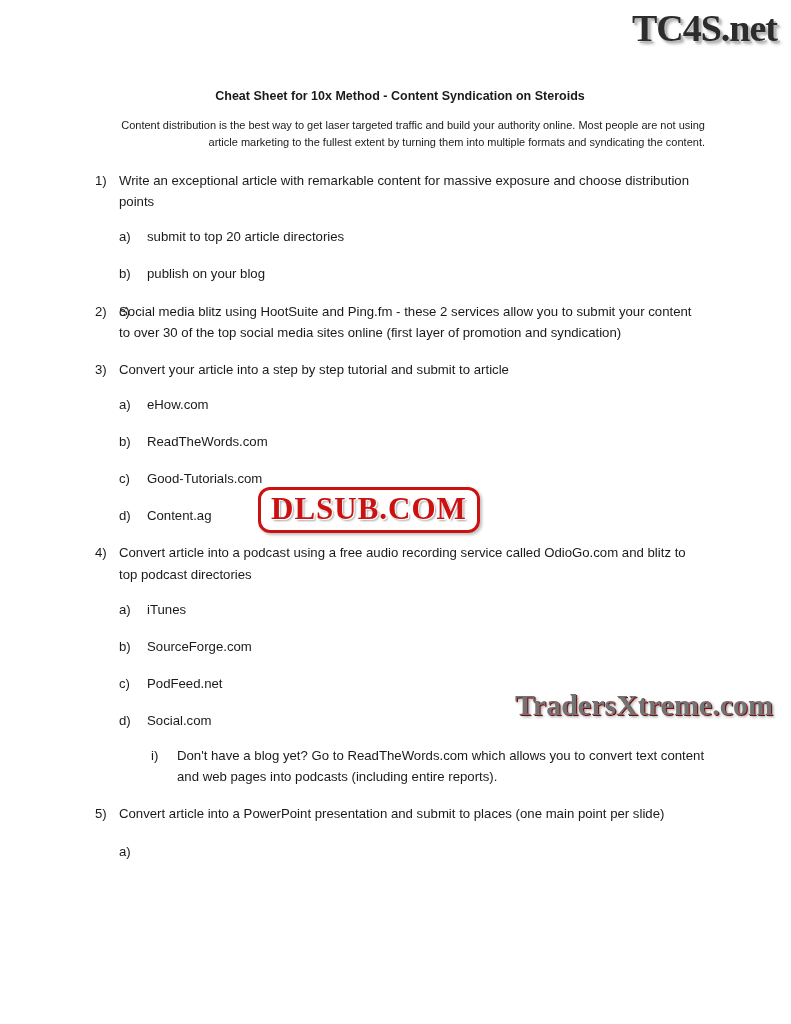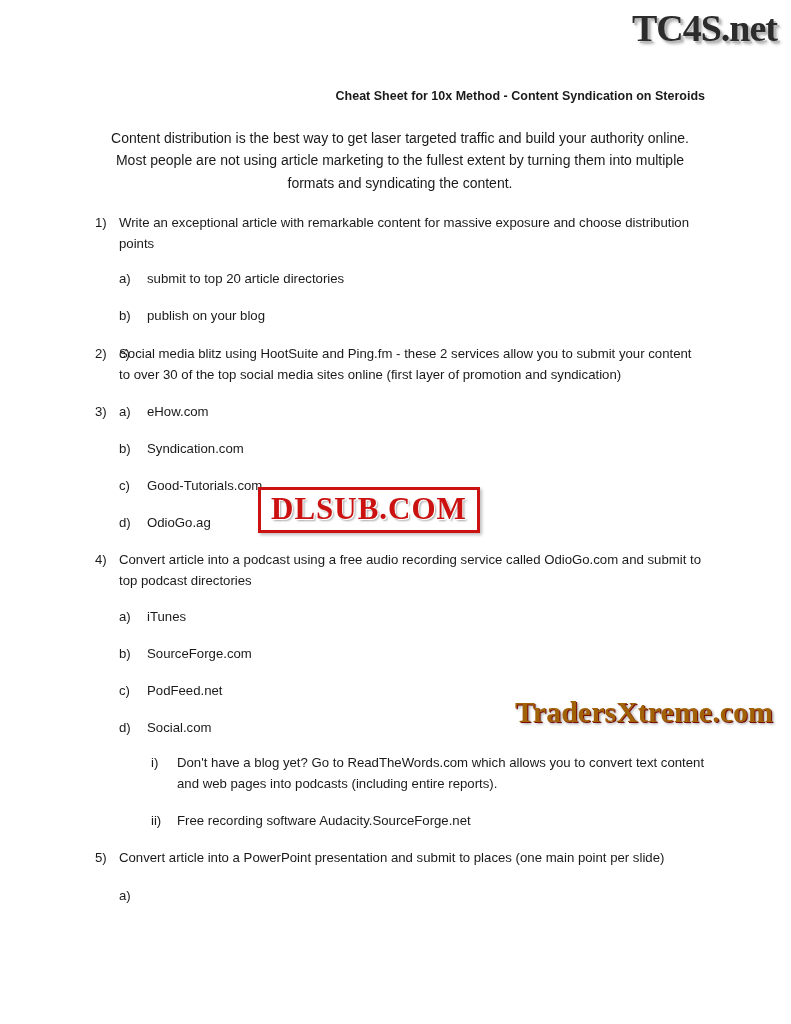--- a/index.html
+++ b/index.html
@@ -33,70 +33,70 @@
     font-weight: bold;
     letter-spacing: -1px;
     color: #2c2c2c;
     text-shadow: 2px 2px 0 #b9b9b9, 3px 3px 3px rgba(0,0,0,0.35);
     white-space: nowrap;
   }
 
   
   .watermark-bottom {
     position: absolute;
-    bottom: 11px;
+    bottom: 18px;
     right: 18px;
     font-family: "Liberation Serif", serif;
     font-size: 30px;
     font-weight: bold;
-    color: #a16207;
+    color: #737373;
     text-shadow: 1px 1px 0 #7d0d0d, 2px 2px 3px rgba(0,0,0,0.4);
     white-space: nowrap;
   }
 
   
   .stamp {
     position: absolute;
     left: 258px;
     top: 487px;
     font-family: "Liberation Serif", serif;
     font-size: 31px;
     font-weight: bold;
     color: #cc1111;
     letter-spacing: 1px;
     border: 3px solid #cc1111;
-    border-radius: 0;
+    border-radius: 12px;
     padding: 1px 10px 3px 10px;
     background: rgba(255,255,255,0.55);
     text-shadow: 1px 1px 0 #ffffff, 2px 2px 2px rgba(0,0,0,0.35);
     box-shadow: 2px 2px 3px rgba(0,0,0,0.25);
     white-space: nowrap;
   }
 
   
   .doc {
     position: absolute;
     left: 95px;
     top: 88px;
     width: 610px;
   }
 
   .doc-title {
+    text-align: center;
+    font-size: 12.5px;
+    font-weight: bold;
+    margin: 0 0 12px 0;
+    line-height: 1.35;
+  }
+
+  p.para {
+    font-size: 11px;
+    line-height: 1.6;
+    margin: 0 0 18px 0;
     text-align: right;
-    font-size: 12.5px;
-    font-weight: bold;
-    margin: 0 0 22px 0;
-    line-height: 1.35;
-  }
-
-  p.para {
-    font-size: 14px;
-    line-height: 1.6;
-    margin: 0 0 18px 0;
-    text-align: center;
   }
 
   ol.level1 {
     list-style: none;
     margin: 0;
     padding: 0;
   }
   ol.level1 > li {
     position: relative;
     padding-left: 24px;
@@ -188,43 +188,44 @@
         </ol>
       </li>
 
       <li>
         <span class="marker">2)</span>
         <span class="txt">Social media blitz using HootSuite and Ping.fm - these 2 services allow you to submit your content to over 30 of the top social media sites online (first layer of promotion and syndication)</span>
       </li>
 
       <li>
         <span class="marker">3)</span>
+        <span class="txt">Convert your article into a step by step tutorial and submit to article</span>
         <ol class="level2">
           <li>
             <span class="marker">a)</span>
             <span class="txt">eHow.com</span>
           </li>
           <li>
             <span class="marker">b)</span>
-            <span class="txt">Syndication.com</span>
+            <span class="txt">ReadTheWords.com</span>
           </li>
           <li>
             <span class="marker">c)</span>
             <span class="txt">Good-Tutorials.com</span>
           </li>
           <li>
             <span class="marker">d)</span>
-            <span class="txt">OdioGo.ag</span>
+            <span class="txt">Content.ag</span>
           </li>
         </ol>
       </li>
 
       <li>
         <span class="marker">4)</span>
-        <span class="txt">Convert article into a podcast using a free audio recording service called OdioGo.com and submit to top podcast directories</span>
+        <span class="txt">Convert article into a podcast using a free audio recording service called OdioGo.com and blitz to top podcast directories</span>
         <ol class="level2">
           <li>
             <span class="marker">a)</span>
             <span class="txt">iTunes</span>
           </li>
           <li>
             <span class="marker">b)</span>
             <span class="txt">SourceForge.com</span>
           </li>
           <li>
@@ -232,24 +233,20 @@
             <span class="txt">PodFeed.net</span>
           </li>
           <li>
             <span class="marker">d)</span>
             <span class="txt">Social.com</span>
             <ol class="level3">
               <li>
                 <span class="marker">i)</span>
                 <span class="txt">Don't have a blog yet?  Go to ReadTheWords.com which allows you to convert text content and web pages into podcasts (including entire reports).</span>
               </li>
-              <li>
-                <span class="marker">ii)</span>
-                <span class="txt">Free recording software Audacity.SourceForge.net</span>
-              </li>
             </ol>
           </li>
         </ol>
       </li>
 
       <li>
         <span class="marker">5)</span>
         <span class="txt">Convert article into a PowerPoint presentation and submit to places (one main point per slide)</span>
         <ol class="level2">
           <li>

